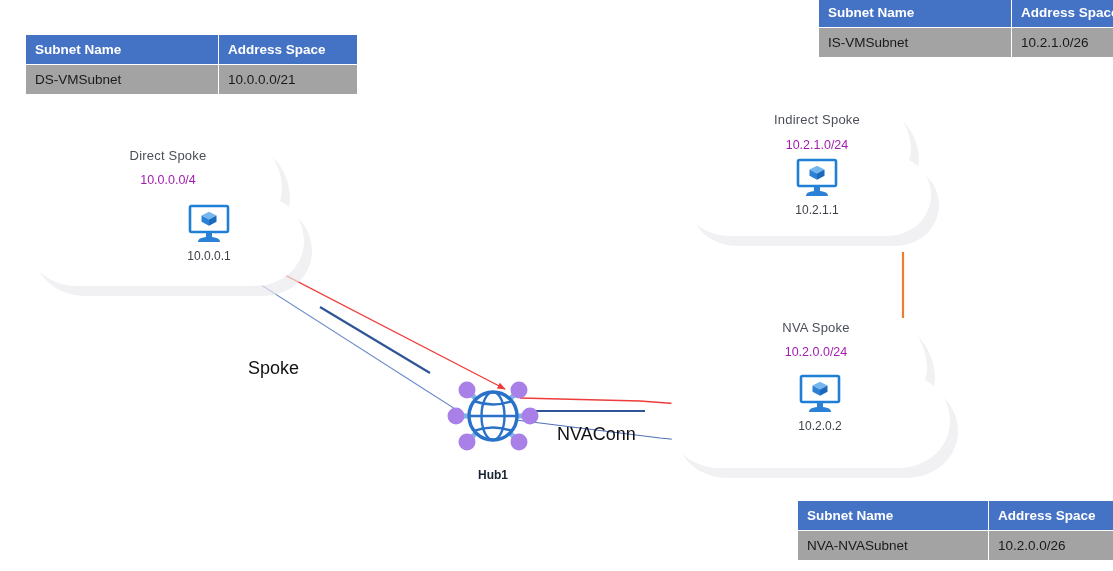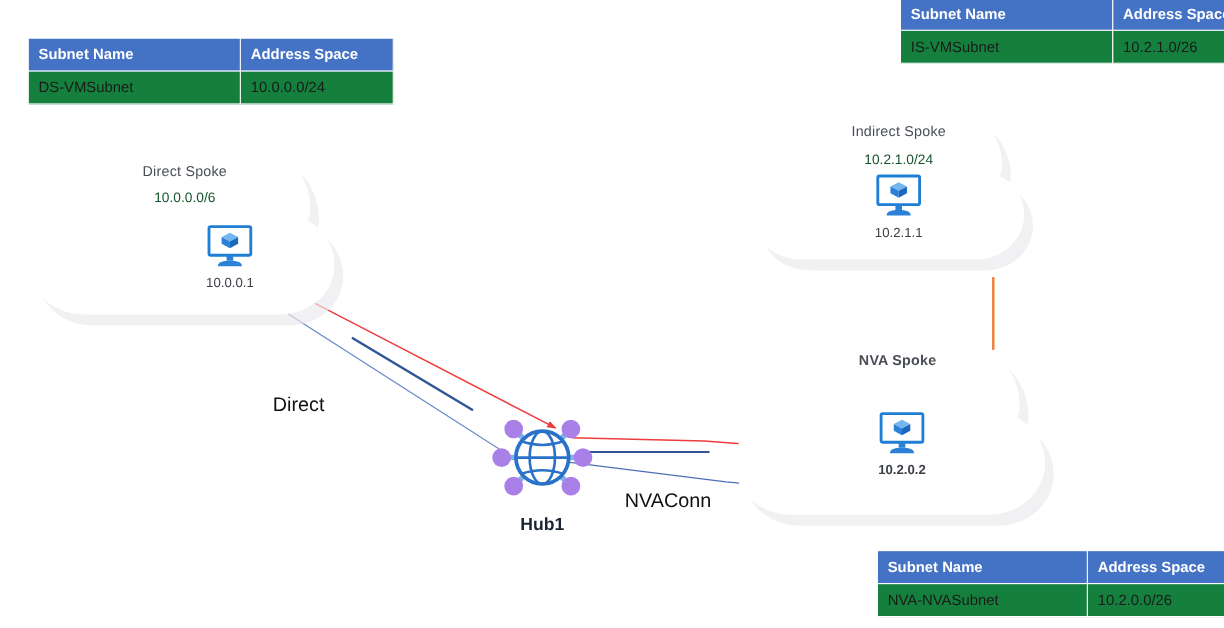--- a/index.html
+++ b/index.html
@@ -27,21 +27,21 @@
   .subnet-table th {
     background: #4472c4;
     color: #ffffff;
     font-weight: bold;
     text-align: left;
     padding: 7px 9px;
     border: 1px solid #ffffff;
     white-space: nowrap;
   }
   .subnet-table td {
-    background: #15803d;
+    background: #a3a3a3;
     color: #1a1a1a;
     text-align: left;
     padding: 7px 9px;
     border: 1px solid #ffffff;
     white-space: nowrap;
   }
   
   .cloud-wrap {
     position: absolute;
   }
@@ -56,36 +56,36 @@
     width: 100%;
     text-align: center;
     color: #4a4f57;
     font-size: 13px;
     letter-spacing: .2px;
   }
   .cloud-cidr {
     position: absolute;
     width: 100%;
     text-align: center;
-    color: #14532d;
+    color: #a21caf;
     font-size: 12.5px;
   }
   
   .node {
     position: absolute;
     text-align: center;
   }
   .node .node-label {
     font-size: 12px;
     color: #3c4148;
     margin-top: 1px;
     white-space: nowrap;
   }
   .hub-label {
-    font-size: 16px;
+    font-size: 12px;
     color: #1a2433;
     font-weight: bold;
     margin-top: 3px;
   }
   
   .conn-label {
     position: absolute;
     color: #111111;
     font-size: 18px;
     white-space: nowrap;
@@ -149,21 +149,21 @@
                C8,100 23,83 44,78
                C42,46 67,20 100,20
                C118,20 134,28 144,41
                C155,22 177,10 201,10
                C236,10 264,37 264,71
                C264,75 263,79 262,83
                C277,91 286,106 286,123
                C286,148 265,168 236,168 Z" fill="#ffffff"></path>
     </svg>
     <div class="cloud-label" style="top:30px;">Direct Spoke</div>
-    <div class="cloud-cidr" style="top:55px;">10.0.0.0/6</div>
+    <div class="cloud-cidr" style="top:55px;">10.0.0.0/4</div>
 
     <div class="node" style="left:141px; top:86px; width:100px;">
       <svg width="44" height="40" viewBox="0 0 44 40">
         <rect x="3" y="2" width="38" height="26" rx="1.5" fill="#ffffff" stroke="#1f7fd4" stroke-width="2.6"></rect>
         <g transform="translate(14.5,7.5)">
           <path d="M0,4 L7.5,0.2 L15,4 L7.5,8 Z" fill="#74b7ee"></path>
           <path d="M0,4 L7.5,8 L7.5,14.2 L0,10.2 Z" fill="#2b81d6"></path>
           <path d="M15,4 L7.5,8 L7.5,14.2 L15,10.2 Z" fill="#1a69bd"></path>
         </g>
         <rect x="19" y="28" width="6" height="5" fill="#2b81d6"></rect>
@@ -209,21 +209,21 @@
           <path d="M0,4 L7.5,8 L7.5,14.2 L0,10.2 Z" fill="#2b81d6"></path>
           <path d="M15,4 L7.5,8 L7.5,14.2 L15,10.2 Z" fill="#1a69bd"></path>
         </g>
         <rect x="19" y="28" width="6" height="5" fill="#2b81d6"></rect>
         <path d="M11,38 C11,34.4 15,33 22,33 C29,33 33,34.4 33,38 Z" fill="#2b81d6"></path>
       </svg>
       <div class="node-label">10.2.1.1</div>
     </div>
   </div>
 
-  <div class="cloud-wrap" style="left:660px; top:294px; width:312px; height:196px;font-weight:bold;">
+  <div class="cloud-wrap" style="left:660px; top:294px; width:312px; height:196px;">
     <svg class="cloud-shape" width="312" height="196" viewBox="0 0 312 196">
       <g transform="translate(4,6)">
         <path d="M64,178
                  C34,178 12,157 12,131
                  C12,108 28,91 48,86
                  C46,53 71,27 104,27
                  C122,27 139,35 149,48
                  C160,28 182,16 207,16
                  C242,16 271,44 271,78
                  C271,82 270,86 269,90
@@ -235,20 +235,21 @@
                C8,104 24,87 44,82
                C42,49 67,23 100,23
                C118,23 135,31 145,44
                C156,24 178,12 203,12
                C238,12 267,40 267,74
                C267,78 266,82 265,86
                C280,94 290,109 290,127
                C290,153 268,174 238,174 Z" fill="#ffffff"></path>
     </svg>
     <div class="cloud-label" style="top:26px;">NVA Spoke</div>
+    <div class="cloud-cidr" style="top:51px;">10.2.0.0/24</div>
 
 
     <div class="node" style="left:110px; top:80px; width:100px;text-align:center;">
       <svg width="44" height="40" viewBox="0 0 44 40">
         <rect x="3" y="2" width="38" height="26" rx="1.5" fill="#ffffff" stroke="#1f7fd4" stroke-width="2.6"></rect>
         <g transform="translate(14.5,7.5)">
           <path d="M0,4 L7.5,0.2 L15,4 L7.5,8 Z" fill="#74b7ee"></path>
           <path d="M0,4 L7.5,8 L7.5,14.2 L0,10.2 Z" fill="#2b81d6"></path>
           <path d="M15,4 L7.5,8 L7.5,14.2 L15,10.2 Z" fill="#1a69bd"></path>
         </g>
@@ -282,34 +283,34 @@
       <g fill="none" stroke="#2a72c8" stroke-width="2.4">
         <ellipse cx="48" cy="45" rx="11.5" ry="24"></ellipse>
         <line x1="24.5" y1="45" x2="71.5" y2="45"></line>
         <path d="M28.5,30 Q48,37 67.5,30"></path>
         <path d="M28.5,60 Q48,53 67.5,60"></path>
       </g>
     </svg>
     <div class="hub-label">Hub1</div>
   </div>
 
-  <div class="conn-label" style="left:248px; top:358px;">Direct</div>
-  <div class="conn-label" style="left:557px; top:445px;margin-left:11px;">NVAConn</div>
+  <div class="conn-label" style="left:248px; top:358px;">Spoke</div>
+  <div class="conn-label" style="left:557px; top:424px;">NVAConn</div>
 
   <table class="subnet-table" style="left:25px; top:34px; width:294px;">
     <thead>
       <tr>
         <th style="width:174px;">Subnet Name</th>
         <th style="width:120px;">Address Space</th>
       </tr>
     </thead>
     <tbody>
       <tr>
         <td>DS-VMSubnet</td>
-        <td>10.0.0.0/24</td>
+        <td>10.0.0.0/21</td>
       </tr>
     </tbody>
   </table>
 
   <table class="subnet-table" style="left:818px; top:-3px; width:300px;">
     <thead>
       <tr>
         <th style="width:174px;">Subnet Name</th>
         <th style="width:126px;">Address Space</th>
       </tr>

